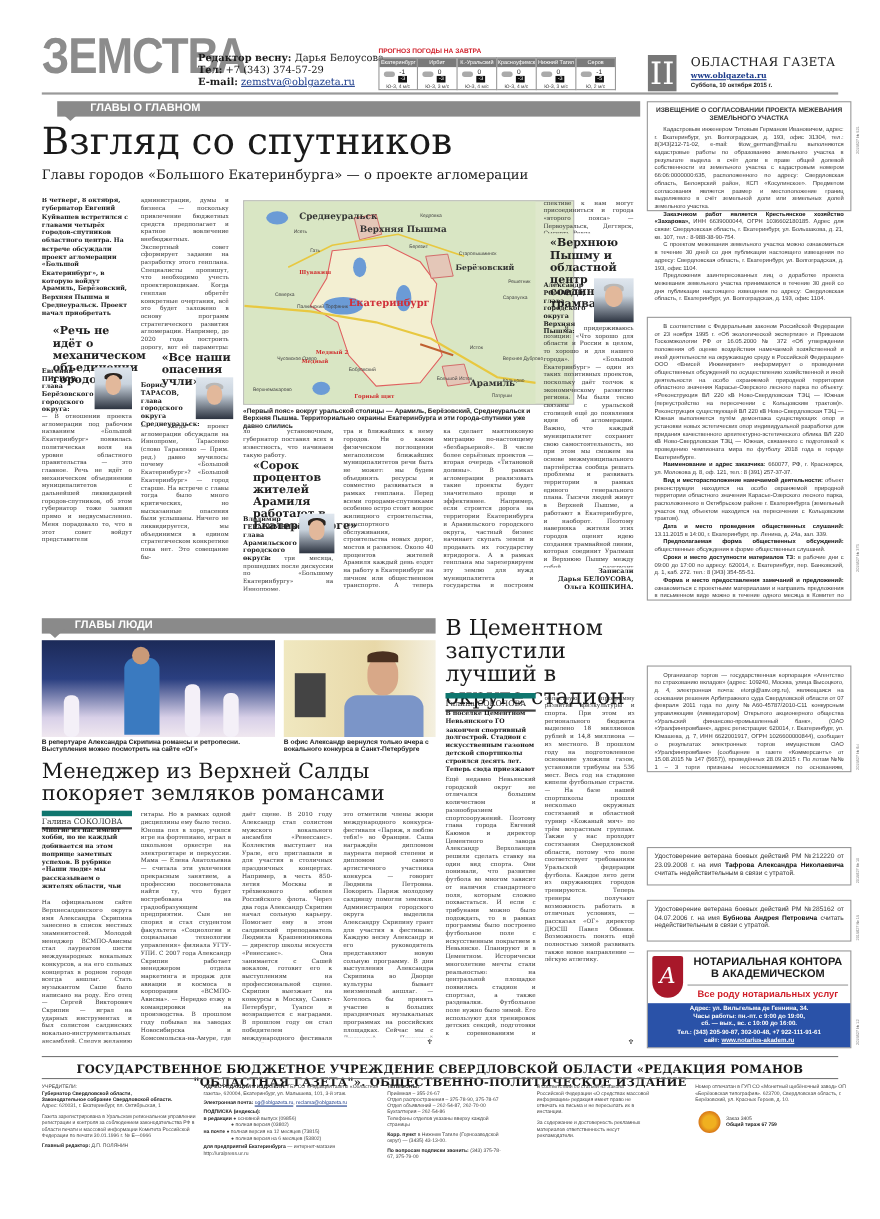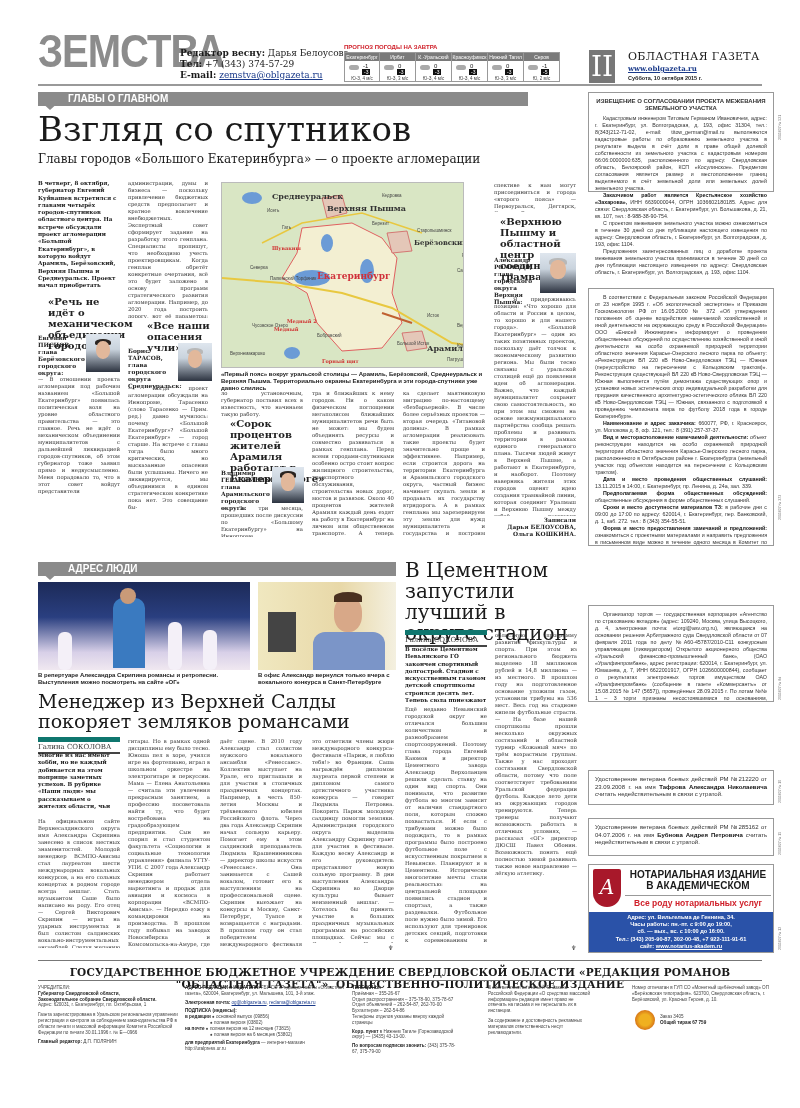--- a/index.html
+++ b/index.html
@@ -122,21 +122,21 @@
       </div>
     </div>
 </div>
 
 <div class="page-num">II</div>
 <div class="paper-name">ОБЛАСТНАЯ ГАЗЕТА</div>
 <a class="paper-url">www.oblgazeta.ru</a>
 <div class="paper-date">Суббота, 10 октября 2015 г.</div>
 <div class="masthead-rule"></div>
 
-<div class="rubric" style="left:38px;top:92px;width:490px">
+<div class="rubric" style="left:52px;top:92px;width:530px">
   <span class="tri2"></span>
   <span>ГЛАВЫ О ГЛАВНОМ</span>
 </div>
 <div class="headline" style="left:38px;top:112px;font-size:34px">Взгляд со спутников</div>
 <div class="subhead" style="left:38px;top:152px">Главы городов «Большого Екатеринбурга» — о проекте агломерации</div>
 
 <div class="lead" style="left:38px;top:180px;width:82px;height:108px">В четверг, 8 октября, губернатор Евгений Куйвашев встретился с главами четырёх городов-спутников областного центра. На встрече обсуждали проект агломерации «Большой Екатеринбург», в которую войдут Арамиль, Берёзовский, Верхняя Пышма и Среднеуральск. Проект начал приобретать реальные очертания. Мэры городов рассказали «ОГ» об итогах встречи и главных для себя темах.</div>
 <div class="quote" style="left:48px;top:296px;width:75px">«Речь не идёт о механическом объединении городов»</div>
 <div class="person" style="left:38px;top:335px;width:45px">Евгений ПИСЦОВ, глава Берёзовского городского округа:</div>
 <div class="photo portrait" style="left:86px;top:334px;width:34px;height:38px">
@@ -147,21 +147,21 @@
 
 <div class="col" style="left:128px;top:180px;width:80px;height:138px">администрации, думы и бизнеса — поскольку привлечение бюджетных средств предполагает и кратное вовлечение внебюджетных. Экспертный совет сформирует задание на разработку этого генплана. Специалисты пропишут, что необходимо учесть проектировщикам. Когда генплан обретёт конкретные очертания, всё это будет заложено в основу программ стратегического развития агломерации. Например, до 2020 года построить дорогу, вот её параметры: количество полос движения, протяжённость, сметная стоимость, источники финансирования. Всё будет прописано в конкретных мероприятиях, которые станут задачами для участников этого процесса. О сроках реализации проекта говорить пока рано, главное — мы приступили.</div>
 <div class="quote" style="left:147px;top:320px;width:72px">«Все наши опасения учли»</div>
 <div class="person" style="left:128px;top:348px;width:42px">Борис ТАРАСОВ, глава городского округа Среднеуральск:</div>
 <div class="photo portrait" style="left:178px;top:343px;width:34px;height:38px">
     <div class="hair grey"></div>
     <div class="face"></div>
   </div>
 <div class="col" style="left:128px;top:385px;width:80px;height:152px">— Когда проект агломерации обсуждали на Иннопроме, Тарасенко (слово Тарасенко — Прим. ред.) давно мучилось: почему «Большой Екатеринбург»? «Большой Екатеринбург» — город старше. На встрече с главы тогда было много критических, но высказанные опасения были услышаны. Ничего не ликвидируется, мы объединимся в едином стратегическом конкретике пока нет. Это совещание бы-</div>
 
-<div class="photo map" style="left:221px;top:182px;width:243px;height:186px;border:1px solid #bbb">
+<div class="photo map" style="left:221px;top:182px;width:301px;height:186px;border:1px solid #bbb">
   <svg width="265" height="186" viewBox="0 0 265 186">
     <rect width="265" height="186" fill="#d9e6c4"></rect>
     <path d="M80 45 L130 40 L160 55 L175 75 L170 110 L180 140 L160 165 L120 168 L95 140 L85 110 L60 95 L75 70 Z" fill="#f3efd2" stroke="#e06060" stroke-width="1"></path>
     <path d="M100 15 L120 12 L125 30 L105 35 Z" fill="#e4c7b8" stroke="#d06060" stroke-width="0.8"></path>
     <path d="M165 50 L185 48 L190 68 L170 70 Z" fill="#e4c7b8" stroke="#d06060" stroke-width="0.8"></path>
     <path d="M180 150 L200 148 L205 165 L185 168 Z" fill="#e4c7b8" stroke="#d06060" stroke-width="0.8"></path>
     <ellipse cx="90" cy="95" rx="18" ry="8" fill="#6b9bd6"></ellipse>
     <ellipse cx="145" cy="88" rx="7" ry="12" fill="#6b9bd6"></ellipse>
     <ellipse cx="105" cy="60" rx="6" ry="9" fill="#6b9bd6"></ellipse>
     <ellipse cx="30" cy="15" rx="10" ry="6" fill="#6b9bd6"></ellipse>
@@ -218,21 +218,21 @@
     <div class="face"></div>
   </div>
 <div class="col" style="left:494px;top:296px;width:82px;height:220px">— Я придерживаюсь позиции: «Что хорошо для области и России в целом, то хорошо и для нашего города». «Большой Екатеринбург» — один из таких позитивных проектов, поскольку даёт толчок к экономическому развитию региона. Мы были тесно связаны с уральской столицей ещё до появления идеи об агломерации. Важно, что каждый муниципалитет сохранит свою самостоятельность, но при этом мы сможем на основе межмуниципального партнёрства сообща решать проблемы и развивать территории в рамках единого генерального плана. Тысячи людей живут в Верхней Пышме, а работают в Екатеринбурге, и наоборот. Поэтому наверняка жители этих городов оценят идею создания трамвайной линии, которая соединит Уралмаш и Верхнюю Пышму между собой, разгрузит автомобильную трассу и снимет напряжённость на автобусных маршрутах. Разработкой этого проекта, как и многих других, будет заниматься специальная рабочая группа.</div>
 <div class="person" style="left:494px;top:517px;width:82px;text-align:right">
   <div>Записали</div>
   <div>Дарья БЕЛОУСОВА, Ольга КОШКИНА.</div>
 </div>
 
 <div class="rubric" style="left:38px;top:562px;width:358px">
   <span class="tri2"></span>
-  <span>АДРЕС ЛЮДИ</span>
+  <span>ГЛАВЫ ЛЮДИ</span>
 </div>
 <div class="photo" style="left:38px;top:582px;width:212px;height:88px;background:linear-gradient(180deg,#1c2a58 0%,#2a3f80 40%,#d8d0e8 80%,#f0e8f0 100%)">
   <div style="position:absolute;left:75px;top:16px;width:32px;height:70px;background:#3a7ac0;border-radius:10px 10px 0 0"></div>
   <div style="position:absolute;left:82px;top:6px;width:16px;height:16px;border-radius:50%;background:#c99a78"></div>
   <div style="position:absolute;left:130px;top:40px;width:14px;height:48px;background:#f4f0f8;border-radius:6px"></div>
   <div style="position:absolute;left:165px;top:48px;width:14px;height:40px;background:#f4f0f8;border-radius:6px"></div>
   <div style="position:absolute;left:20px;top:50px;width:14px;height:38px;background:#f4f0f8;border-radius:6px"></div>
 </div>
 <div class="photo" style="left:258px;top:582px;width:138px;height:88px;background:linear-gradient(90deg,#f0e8c0 0%,#e8d8a8 60%,#f4f0e0 100%)">
   <div style="position:absolute;left:10px;top:30px;width:28px;height:40px;background:#444"></div>
@@ -292,21 +292,21 @@
 <div class="adnum" style="left:778px;top:803px">2015827 № 10</div>
 
 <div class="adbox" style="left:588px;top:818px;width:186px;height:38px;font-size:6px;line-height:7.5px">
   <span>Удостоверение ветерана боевых действий РМ №285162 от 04.07.2006 г. на имя</span> <b>Бубнова Андрея Петровича</b> <span>считать недействительным в связи с утратой.</span>
 </div>
 <div class="adnum" style="left:778px;top:855px">2015827 № 15</div>
 
 <div class="abs" style="left:588px;top:864px;width:186px;height:89px;border:1px solid #999;font-family:'Liberation Sans',sans-serif">
   <div style="position:absolute;left:4px;top:4px;width:28px;height:38px;background:#a8182a;border-radius:2px 2px 14px 14px;color:#fff;font-family:'DejaVu Serif',serif;font-style:italic;font-size:20px;text-align:center;line-height:36px">А</div>
   <div style="position:absolute;left:36px;top:4px;width:146px;text-align:center;font-weight:bold;font-size:10px;line-height:11px;color:#1a1a1a">
-    <div>НОТАРИАЛЬНАЯ ИЗДАНИЕ</div>
+    <div>НОТАРИАЛЬНАЯ КОНТОРА</div>
     <div>В АКАДЕМИЧЕСКОМ</div>
   </div>
   <div style="position:absolute;left:36px;top:30px;width:146px;height:1px;background:#999"></div>
   <div style="position:absolute;left:36px;top:33px;width:146px;text-align:center;font-weight:bold;font-size:8.5px;color:#d0202a">Все роду нотариальных услуг</div>
   <div style="position:absolute;left:0;right:0;top:47px;bottom:0;background:#2a52a8;color:#fff;text-align:center;font-weight:bold;font-size:5.6px;line-height:7.2px;padding-top:2px">
     <div>Адрес: ул. Вильгельма де Геннина, 34.</div>
     <div>Часы работы: пн.-пт. с 9:00 до 19:00,</div>
     <div>сб. — вых., вс. с 10:00 до 16:00.</div>
     <div>Тел.: (343) 205-90-87, 302-00-48, +7 922-111-91-61</div>
     <div><span>сайт:</span> <span style="text-decoration:underline">www.notarius-akadem.ru</span></div>

